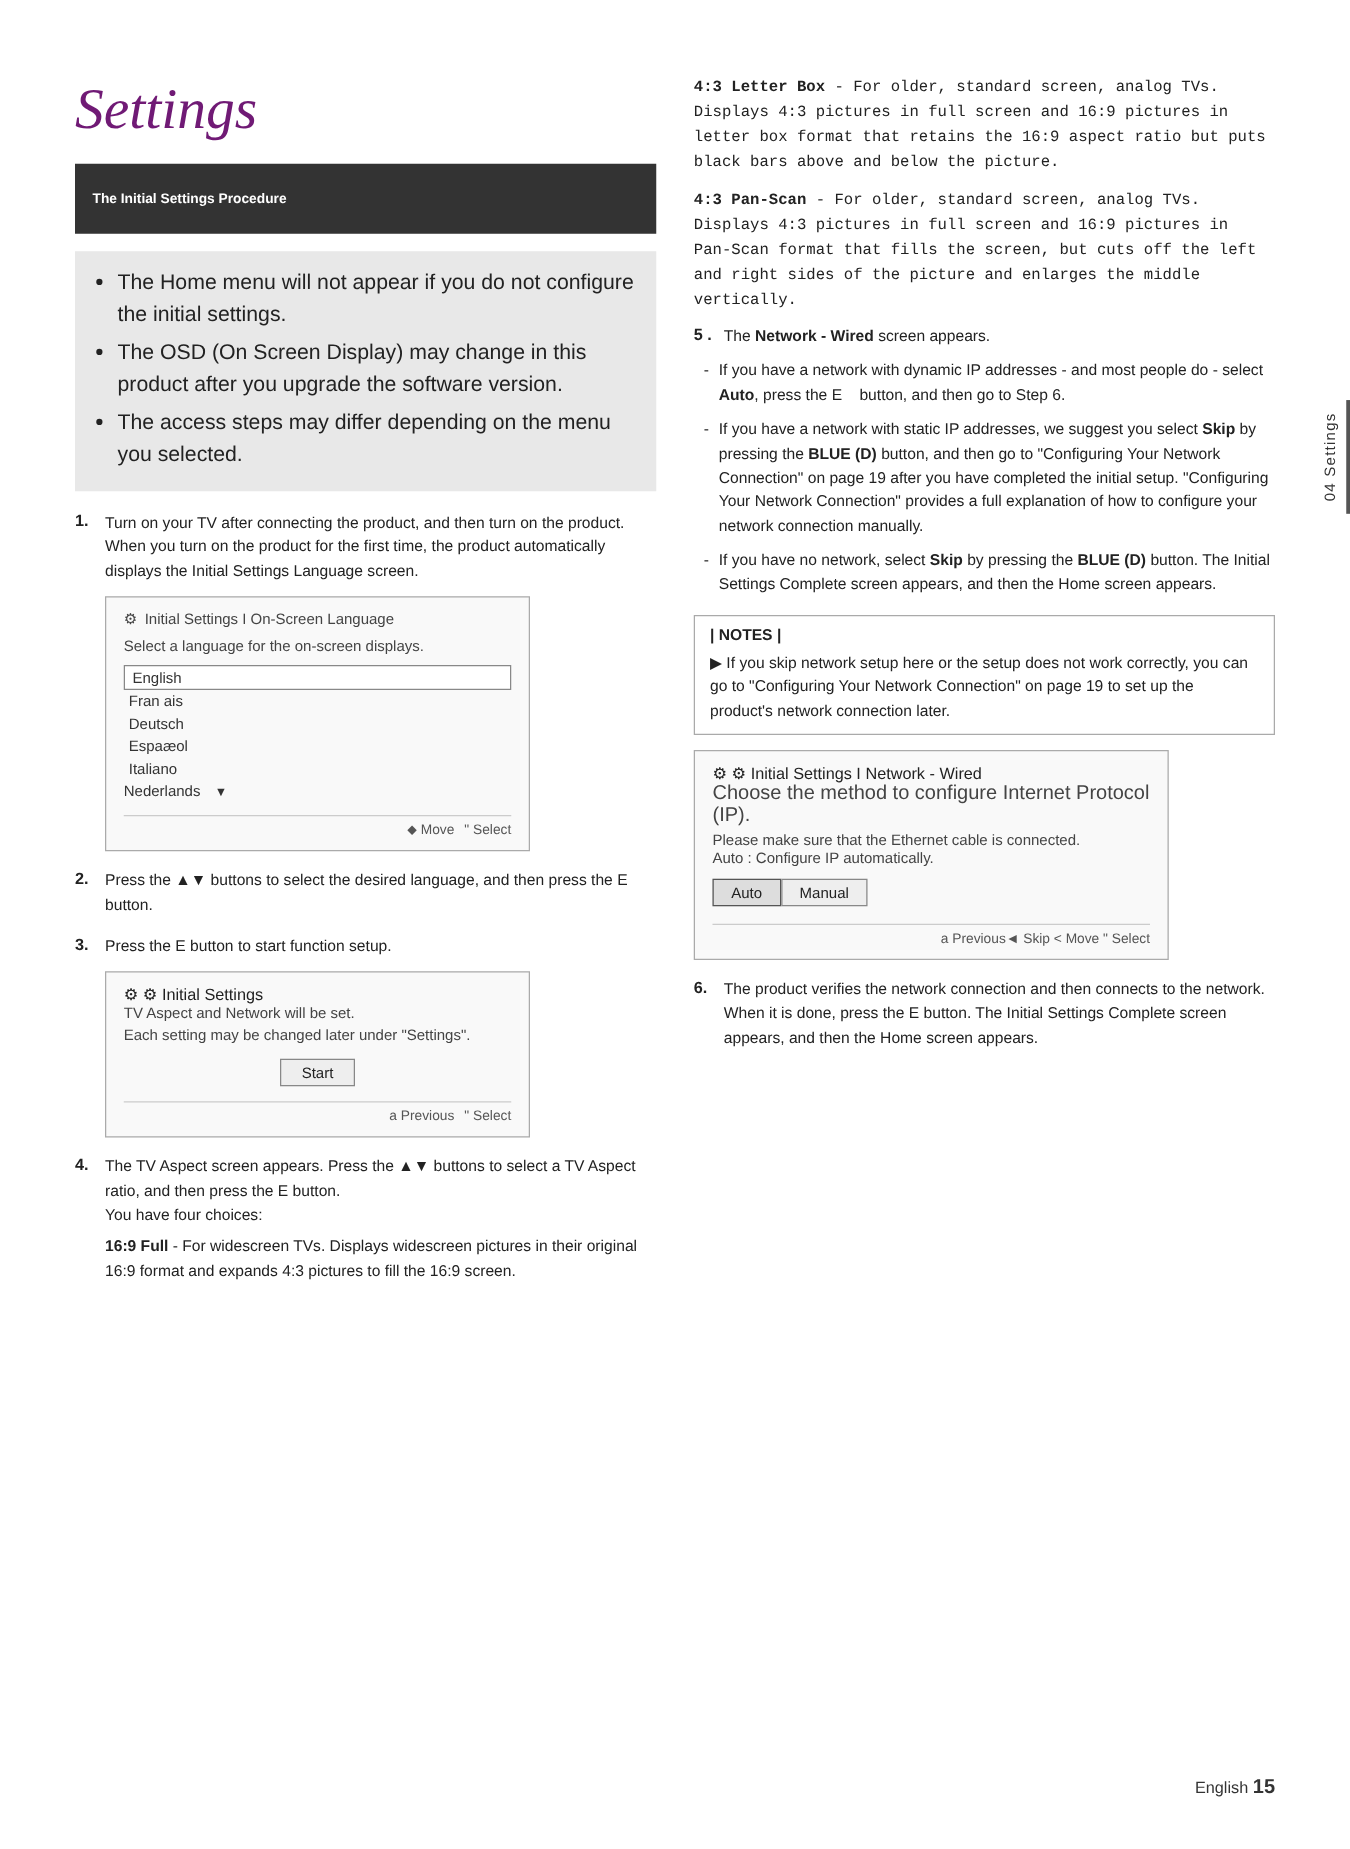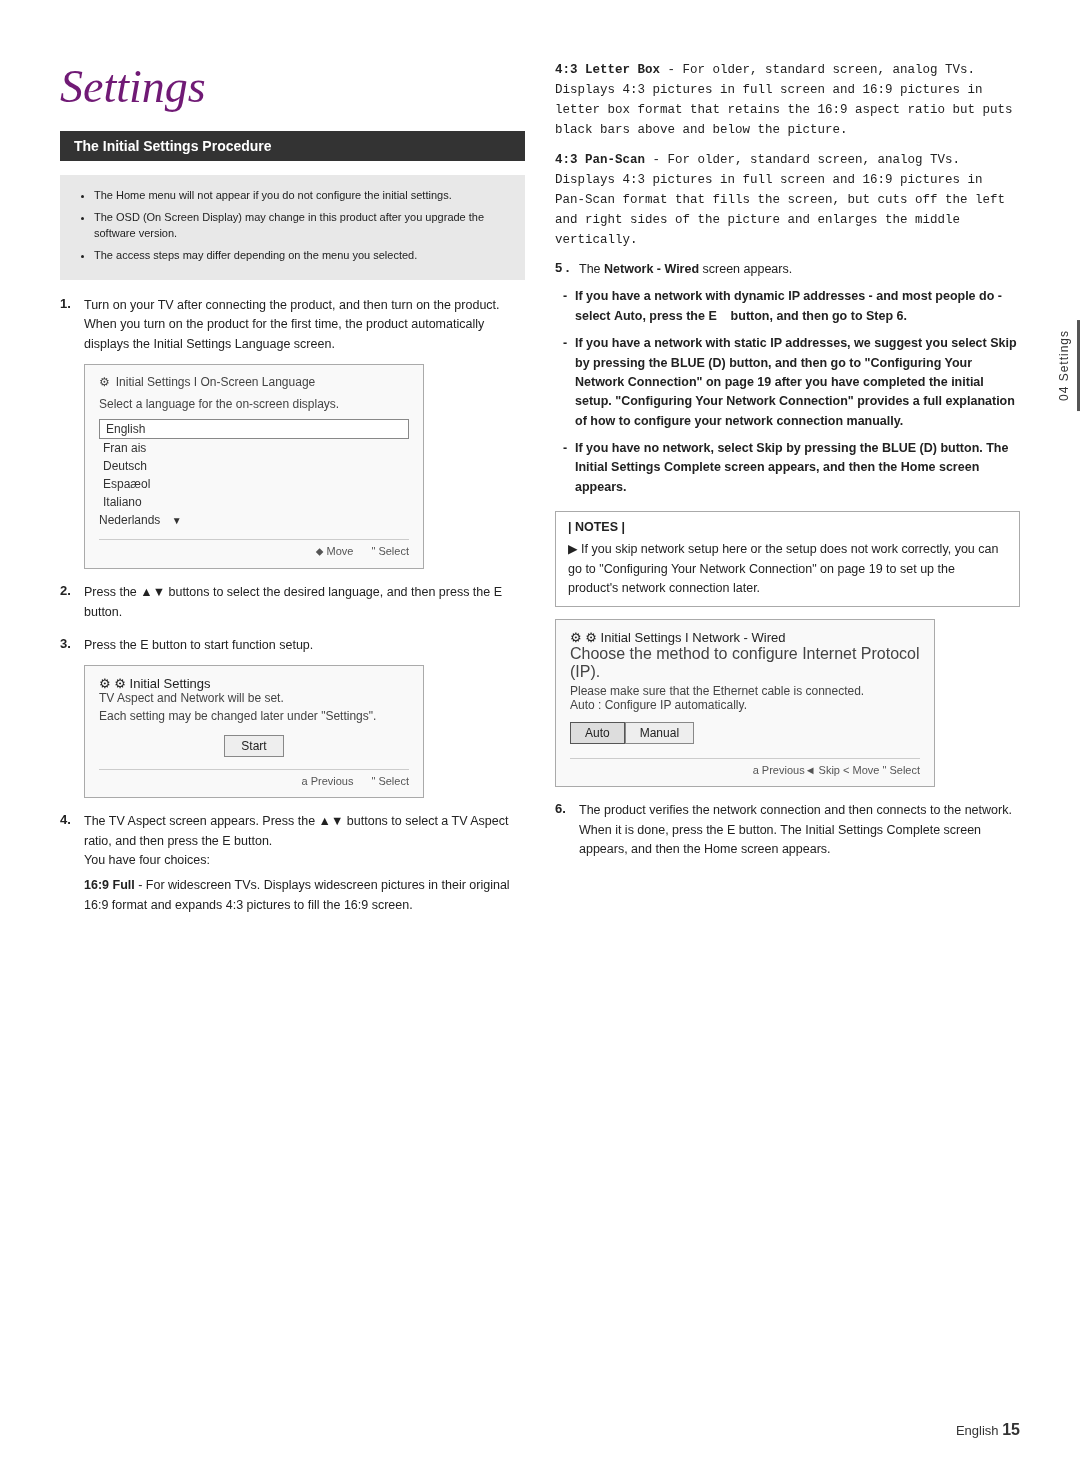--- a/index.html
+++ b/index.html
@@ -62,41 +62,41 @@
       font-size: 46px;
       font-weight: normal;
       color: #701a75;
       margin-bottom: 18px;
     }
 
     
     .section-header {
       background: #333;
       color: #fff;
-      font-size: 14px;
-      font-weight: bold;
-      padding: 7px 14px;
+      font-size: 11px;
+      font-weight: bold;
+      padding: 22px 14px;
       margin-bottom: 14px;
     }
 
     
     .info-box {
       background: #e8e8e8;
       padding: 12px 16px;
       margin-bottom: 16px;
     }
 
     .info-box ul {
       list-style: disc;
       padding-left: 18px;
     }
 
     .info-box ul li {
       margin-bottom: 5px;
-      font-size: 11px;
+      font-size: 17px;
       line-height: 1.5;
     }
 
     
     .step {
       margin-bottom: 14px;
     }
 
     .step-header {
       display: flex;
@@ -166,21 +166,21 @@
       padding-left: 0;
     }
 
     .screen-footer {
       display: flex;
       justify-content: flex-end;
       font-size: 11px;
       color: #555;
       border-top: 1px solid #ccc;
       padding-top: 5px;
-      gap: 18px;
+      gap: 8px;
     }
 
     
     .screen-box2 {
       border: 1px solid #aaa;
       background: #f9f9f9;
       margin: 10px 0 10px 24px;
       padding: 10px 14px;
       max-width: 340px;
     }
@@ -215,21 +215,20 @@
       padding: 0;
       margin: 8px 0 8px 8px;
     }
 
     .dash-list li {
       padding-left: 12px;
       position: relative;
       margin-bottom: 8px;
       font-size: 12.5px;
       line-height: 1.55;
-      font-weight: bold;
     }
 
     .dash-list li::before {
       content: '-';
       position: absolute;
       left: 0;
     }
 
     .step-right {
       margin-bottom: 14px;

